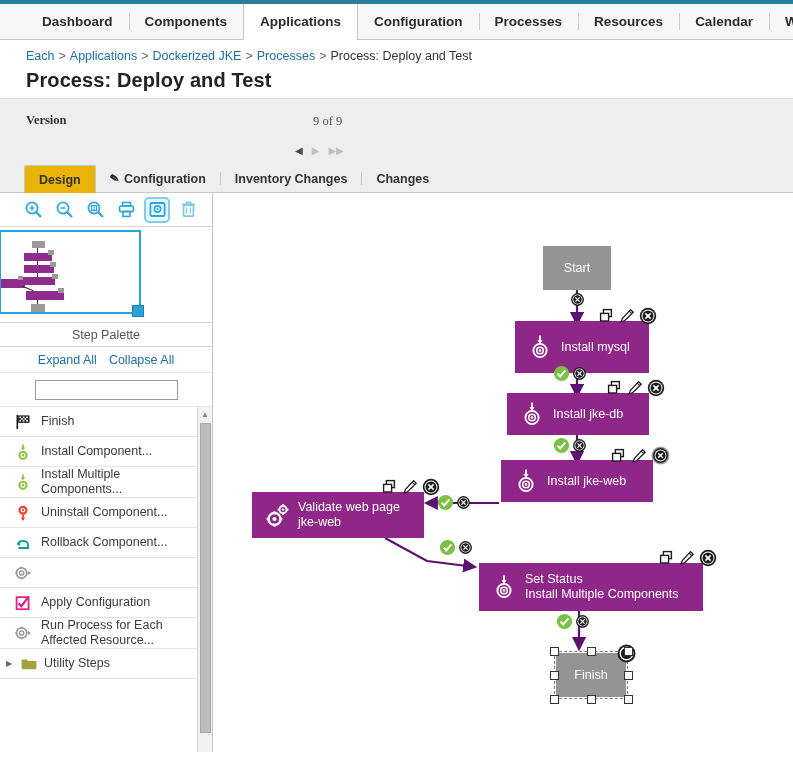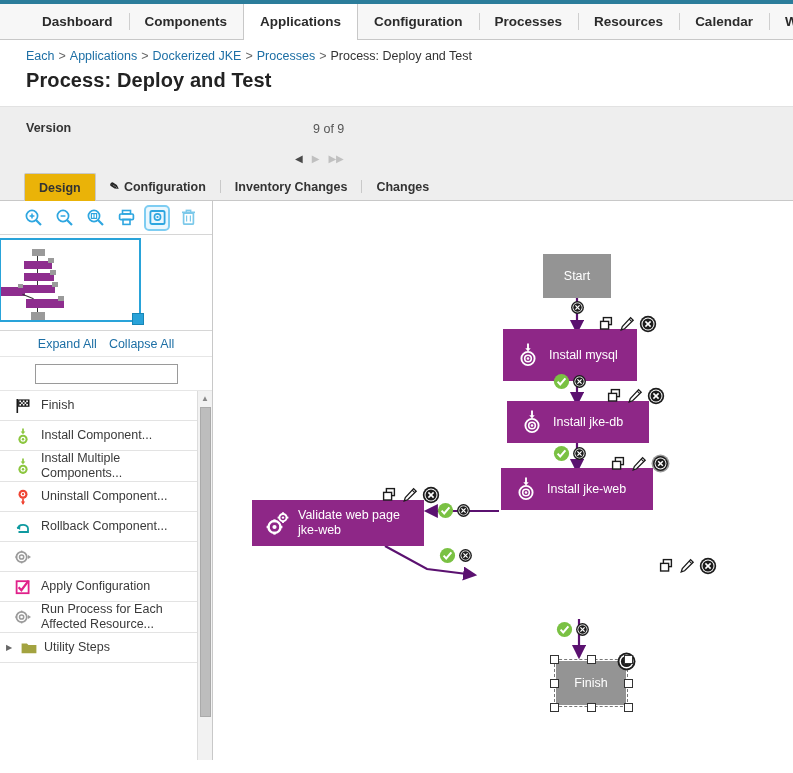--- a/index.html
+++ b/index.html
@@ -40,22 +40,22 @@
   }
   .crumbs a{color:#1d6fa5;text-decoration:none;cursor:pointer;}
   .crumbs .sep{color:#666;margin:0 4px;}
   .crumbs .cur{color:#333;}
   .page-title{
     padding:6px 0 0 26px;font-size:20px;font-weight:bold;color:#222;letter-spacing:.1px;
   }
 
   
   .version-bar{
-    margin-top:14px;background:#eeeeee;border-top:1px solid #e2e2e2;
-    height:66px;position:relative;
+    margin-top:6px;background:#eeeeee;border-top:1px solid #e2e2e2;
+    height:66px;position:relative;font-family:Liberation Serif, serif;
   }
   .version-label{
     position:absolute;left:26px;top:14px;font-size:12.5px;font-weight:bold;color:#333;
   }
   .version-count{
     position:absolute;left:313px;top:15px;font-size:12.5px;color:#555;
   }
   .version-pager{
     position:absolute;left:295px;top:47px;display:flex;gap:9px;align-items:center;
   }
@@ -309,20 +309,23 @@
           <div class="mmbox" style="left:20px;top:50px;width:38px;height:9px;"></div>
           <div class="mmbox g" style="left:52px;top:47px;width:6px;height:5px;"></div>
           <div class="mmline" style="left:31px;top:59px;width:1px;height:5px;"></div>
           <div class="mmbox g" style="left:25px;top:63px;width:14px;height:8px;"></div>
         </div>
         <div class="mm-view">
           <div class="mm-handle"></div>
         </div>
       </div>
 
+      <div class="palette-hdr">
+        <span>Step Palette</span>
+      </div>
       <div class="palette-actions">
         <span>Expand All</span>
         <span>Collapse All</span>
       </div>
       <div class="filter-row">
         <input class="filter-input" type="text" value="" placeholder="" style="">
       </div>
 
       <div class="plist">
 
@@ -476,21 +479,21 @@
       <div class="gate" style="left:357px;top:99px;">
         <svg width="15" height="15" viewBox="0 0 15 15">
             <circle cx="7.5" cy="7.5" r="6.4" fill="#1c1c1c"></circle>
             <circle cx="7.5" cy="7.5" r="5" fill="#fff"></circle>
             <circle cx="7.5" cy="7.5" r="4.2" fill="#1c1c1c"></circle>
             <line x1="5.4" y1="5.4" x2="9.6" y2="9.6" stroke="#fff" stroke-width="1.3"></line>
             <line x1="9.6" y1="5.4" x2="5.4" y2="9.6" stroke="#fff" stroke-width="1.3"></line>
           </svg>
       </div>
 
-      <div class="node step" style="left:290px;top:128px;width:134px;height:52px;">
+      <div class="node step" style="left:302px;top:128px;width:134px;height:52px;">
         <span class="nico">
           <svg width="26" height="26" viewBox="0 0 26 26">
               <line x1="13" y1="1.5" x2="13" y2="8" stroke="#fff" stroke-width="1.9"></line>
               <path d="M10.3 6.2 L13 9.4 L15.7 6.2 Z" fill="#fff"></path>
               <circle cx="13" cy="16.5" r="6.6" fill="none" stroke="#fff" stroke-width="1.9"></circle>
               <circle cx="13" cy="16.5" r="3.3" fill="none" stroke="#fff" stroke-width="1.6"></circle>
               <circle cx="13" cy="16.5" r="1.3" fill="#fff"></circle>
             </svg>
         </span>
         <span>Install mysql</span>
@@ -663,20 +666,35 @@
           </svg>
         <svg width="15" height="15" viewBox="0 0 15 15">
             <circle cx="7.5" cy="7.5" r="6.4" fill="#1c1c1c"></circle>
             <circle cx="7.5" cy="7.5" r="5" fill="#fff"></circle>
             <circle cx="7.5" cy="7.5" r="4.2" fill="#1c1c1c"></circle>
             <line x1="5.4" y1="5.4" x2="9.6" y2="9.6" stroke="#fff" stroke-width="1.3"></line>
             <line x1="9.6" y1="5.4" x2="5.4" y2="9.6" stroke="#fff" stroke-width="1.3"></line>
           </svg>
       </div>
 
+      <div class="node step" style="left:266px;top:370px;width:224px;height:48px;">
+        <span class="nico">
+          <svg width="26" height="26" viewBox="0 0 26 26">
+              <line x1="13" y1="1.5" x2="13" y2="8" stroke="#fff" stroke-width="1.9"></line>
+              <path d="M10.3 6.2 L13 9.4 L15.7 6.2 Z" fill="#fff"></path>
+              <circle cx="13" cy="16.5" r="6.6" fill="none" stroke="#fff" stroke-width="1.9"></circle>
+              <circle cx="13" cy="16.5" r="3.3" fill="none" stroke="#fff" stroke-width="1.6"></circle>
+              <circle cx="13" cy="16.5" r="1.3" fill="#fff"></circle>
+            </svg>
+        </span>
+        <span style="display:block;">
+          <span>Set Status</span><br>
+          <span>Install Multiple Components</span>
+        </span>
+      </div>
       <div class="badges" style="left:446px;top:356px;">
         <svg width="16" height="16" viewBox="0 0 16 16">
             <rect x="4.4" y="1.6" width="8" height="7" fill="#fff" stroke="#1c1c1c" stroke-width="1.4"></rect>
             <rect x="1.6" y="5.4" width="8" height="7.6" fill="#fff" stroke="#1c1c1c" stroke-width="1.4"></rect>
           </svg>
         <svg width="16" height="16" viewBox="0 0 16 16">
             <path d="M11.6 1.6 L14.2 4.2 L5.6 12.8 L2.2 13.9 L3.3 10.5 Z" fill="#fff" stroke="#1c1c1c" stroke-width="1.3"></path>
             <line x1="10.2" y1="3.1" x2="12.8" y2="5.7" stroke="#1c1c1c" stroke-width="1.1"></line>
           </svg>
         <svg width="18" height="18" viewBox="0 0 18 18">

